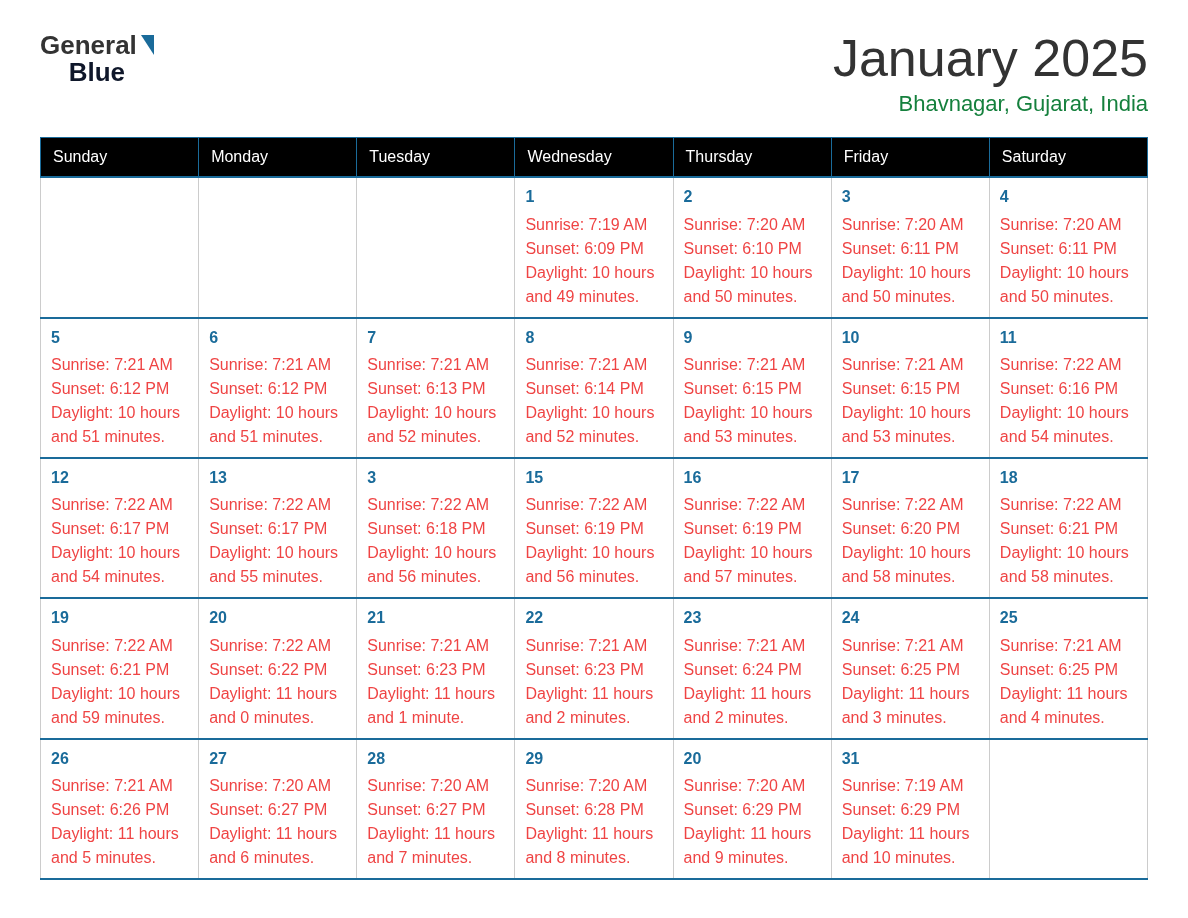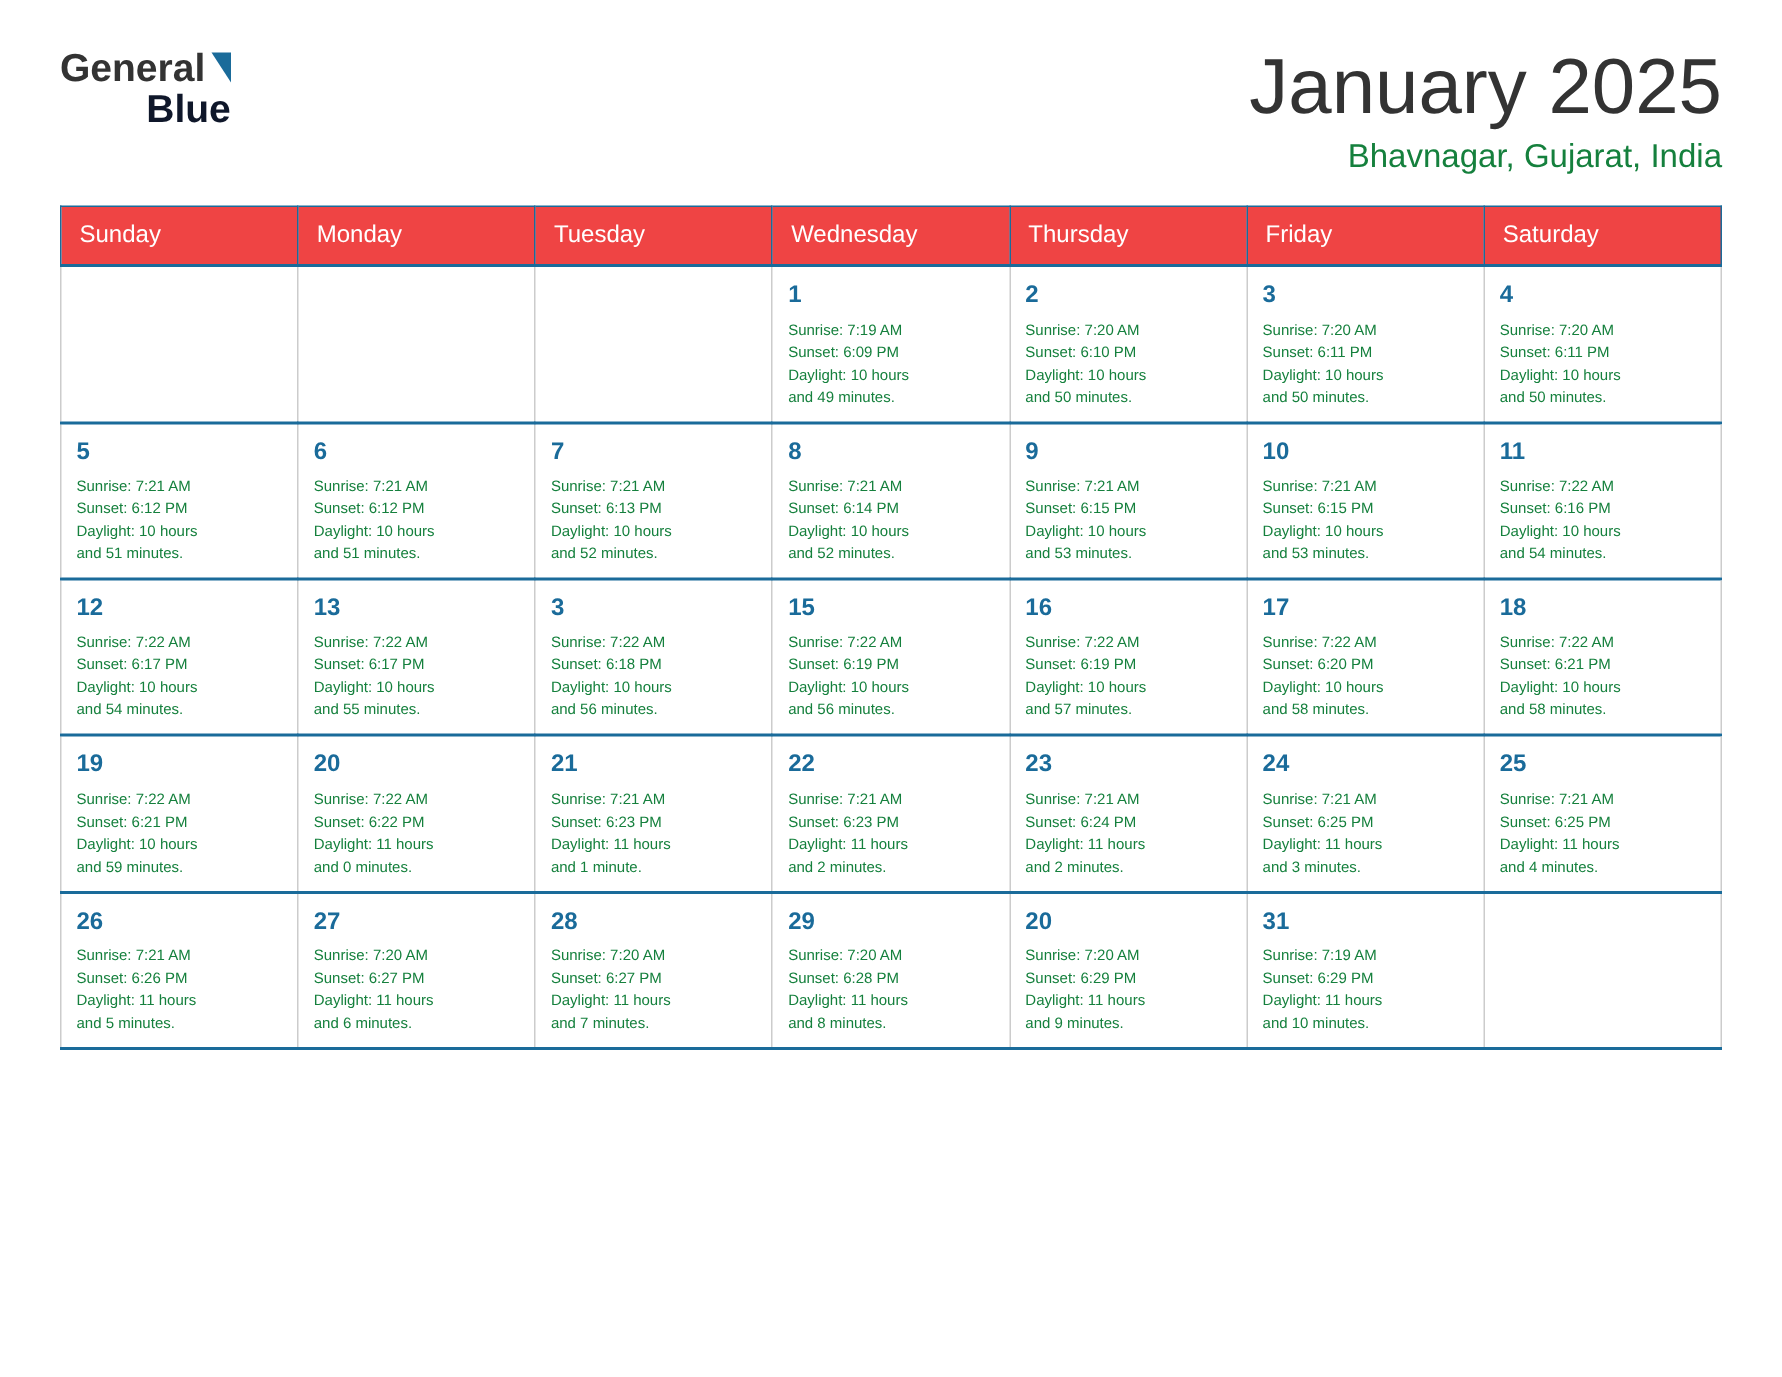--- a/index.html
+++ b/index.html
@@ -30,21 +30,21 @@
       font-size: 22px;
       color: #15803d;
       margin-top: 4px;
     }
     .calendar {
       width: 100%;
       border-collapse: collapse;
       border: 1px solid #ccc;
     }
     .calendar th {
-      background-color: #ef4444;
+      background-color: #000000;
       color: #fff;
       padding: 10px 12px;
       text-align: left;
       font-size: 16px;
       font-weight: normal;
       border: 1px solid #1a6b9a;
     }
     .calendar td {
       vertical-align: top;
       padding: 8px 10px;
@@ -55,34 +55,34 @@
       line-height: 1.4;
     }
     .day-number {
       font-size: 16px;
       font-weight: bold;
       color: #1a6b9a;
       display: block;
       margin-bottom: 4px;
     }
     .day-info {
-      font-size: 10px;
-      color: #15803d;
+      font-size: 16px;
+      color: #ef4444;
       line-height: 1.5;
     }
     .empty-cell {
       background: #fff;
     }
     tr {
       border-bottom: 2px solid #1a6b9a;
     }
     .logo-wrapper {
       display: flex;
       flex-direction: column;
-      align-items: flex-end;
+      align-items: center;
     }
     .logo-line1 {
       display: flex;
       align-items: center;
     }
     .logo-general {
       font-size: 26px;
       font-weight: bold;
       color: #333;
     }

